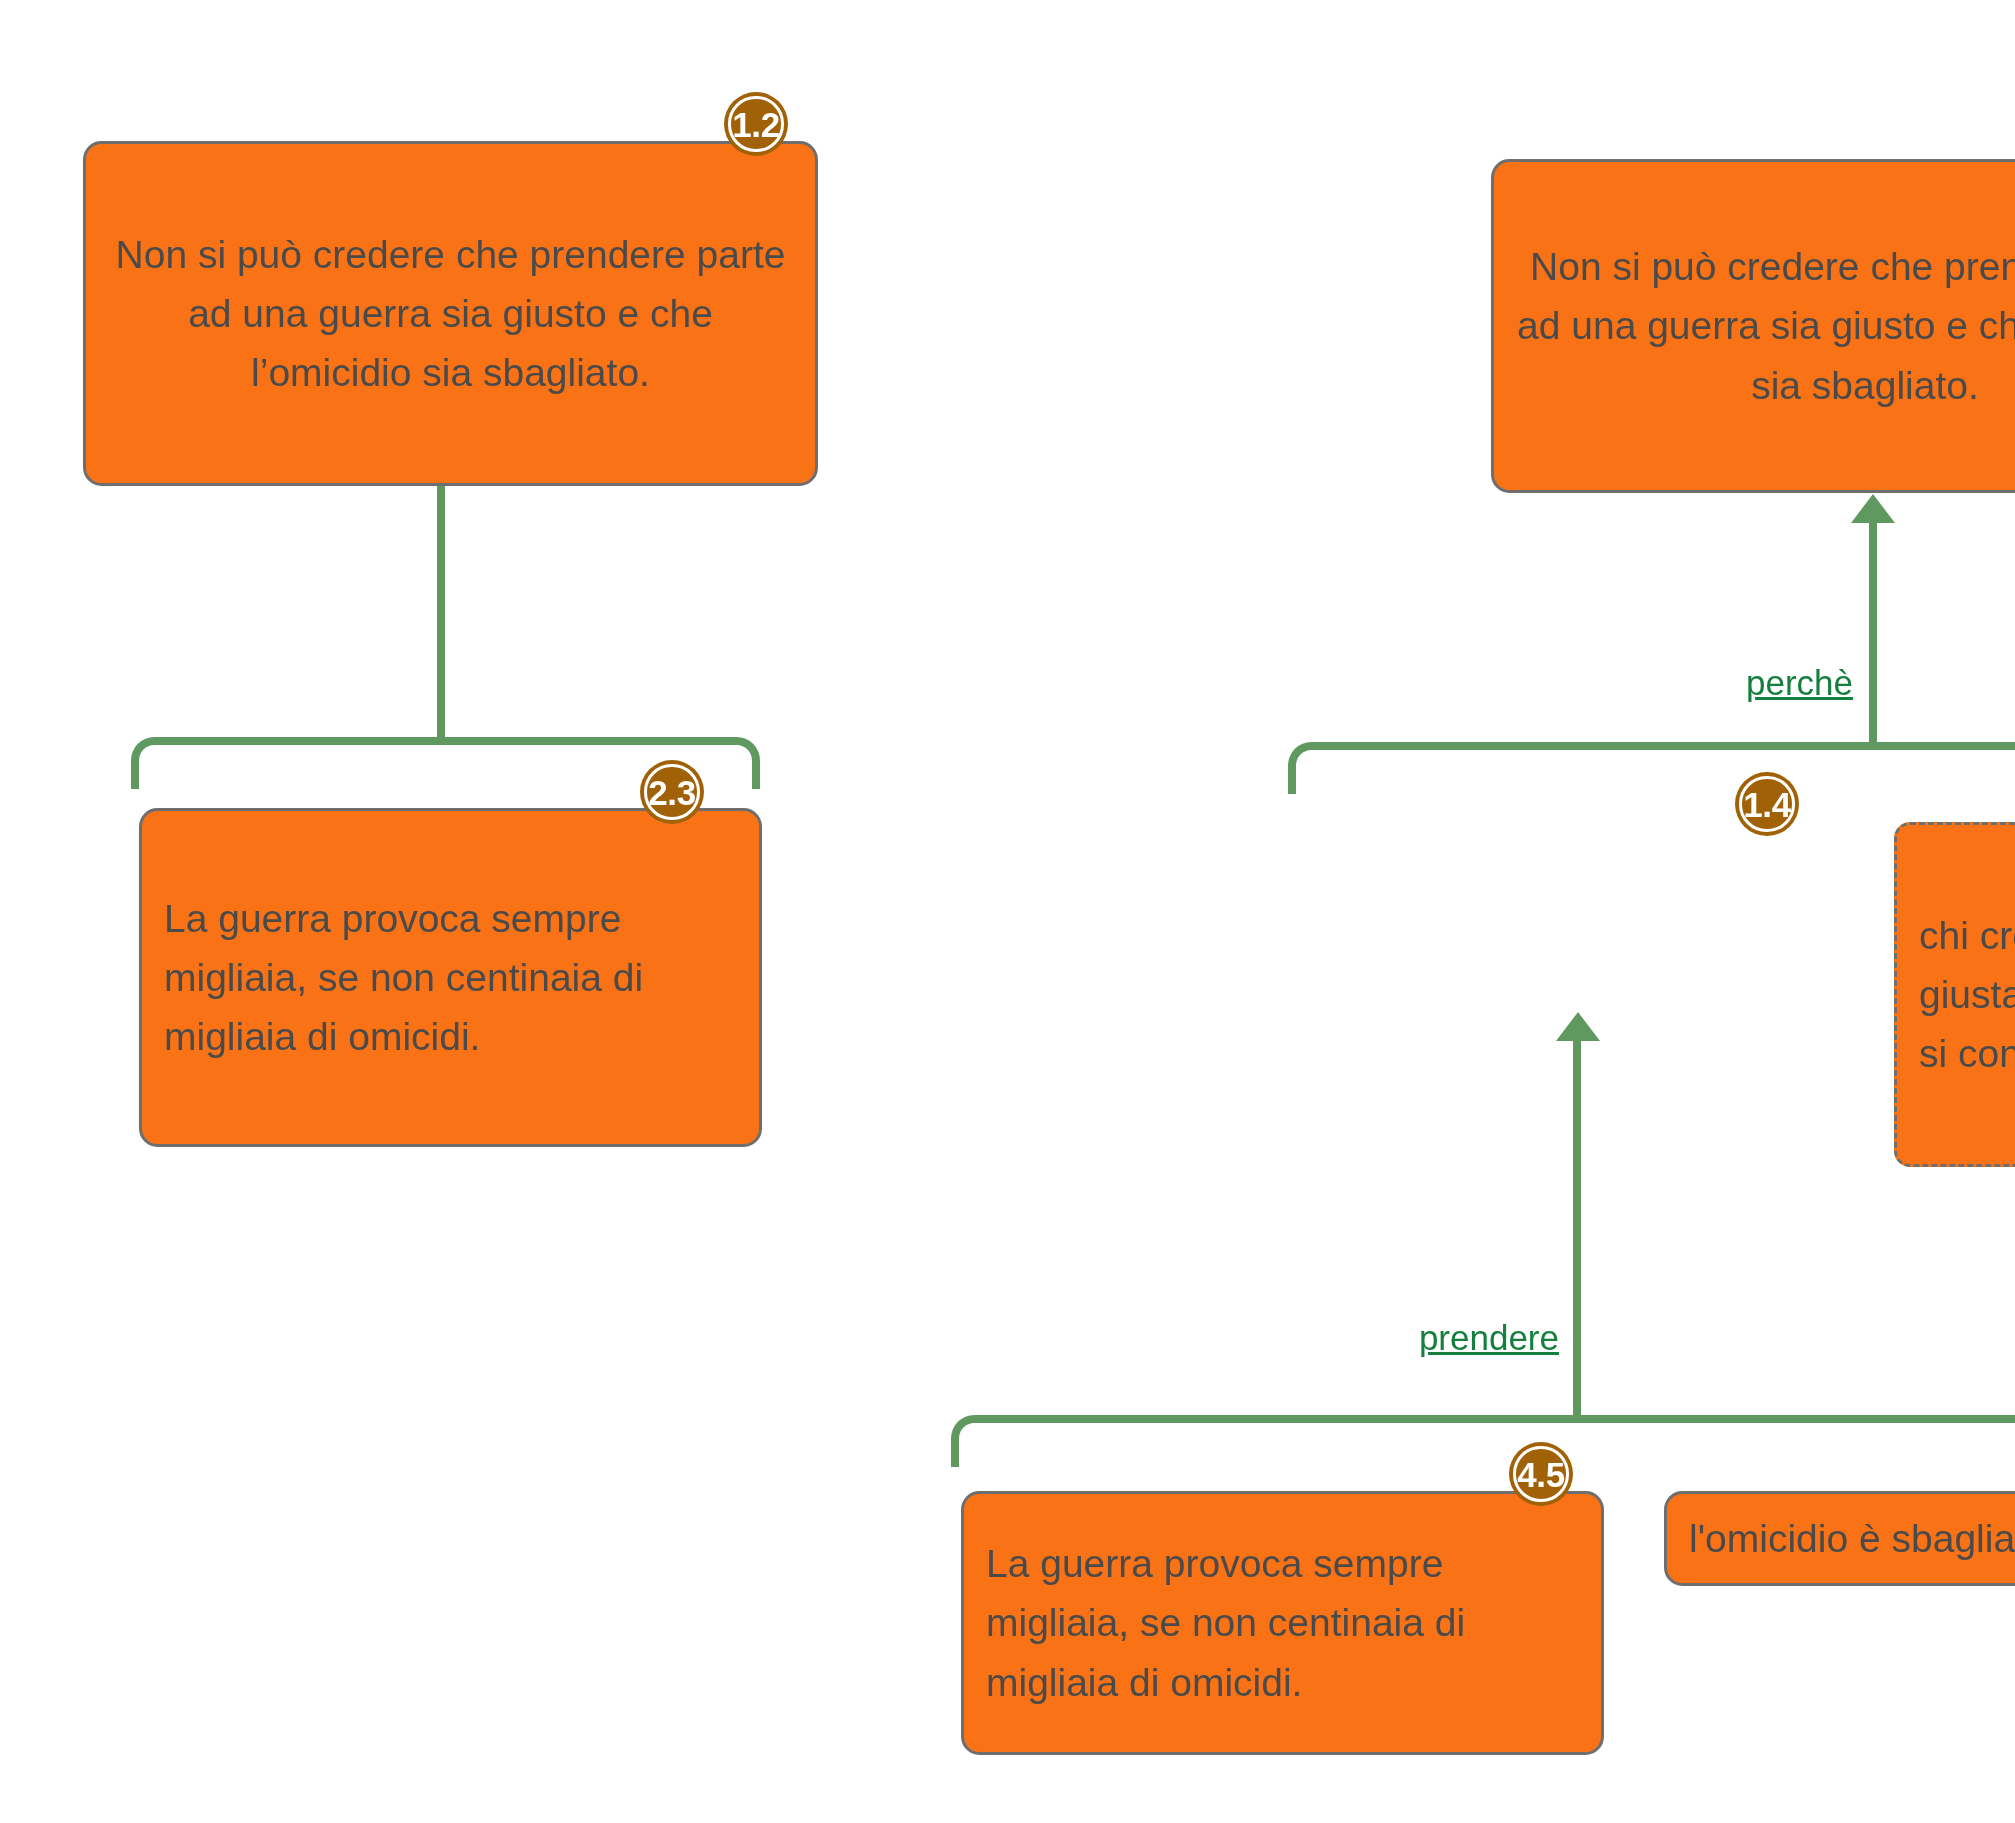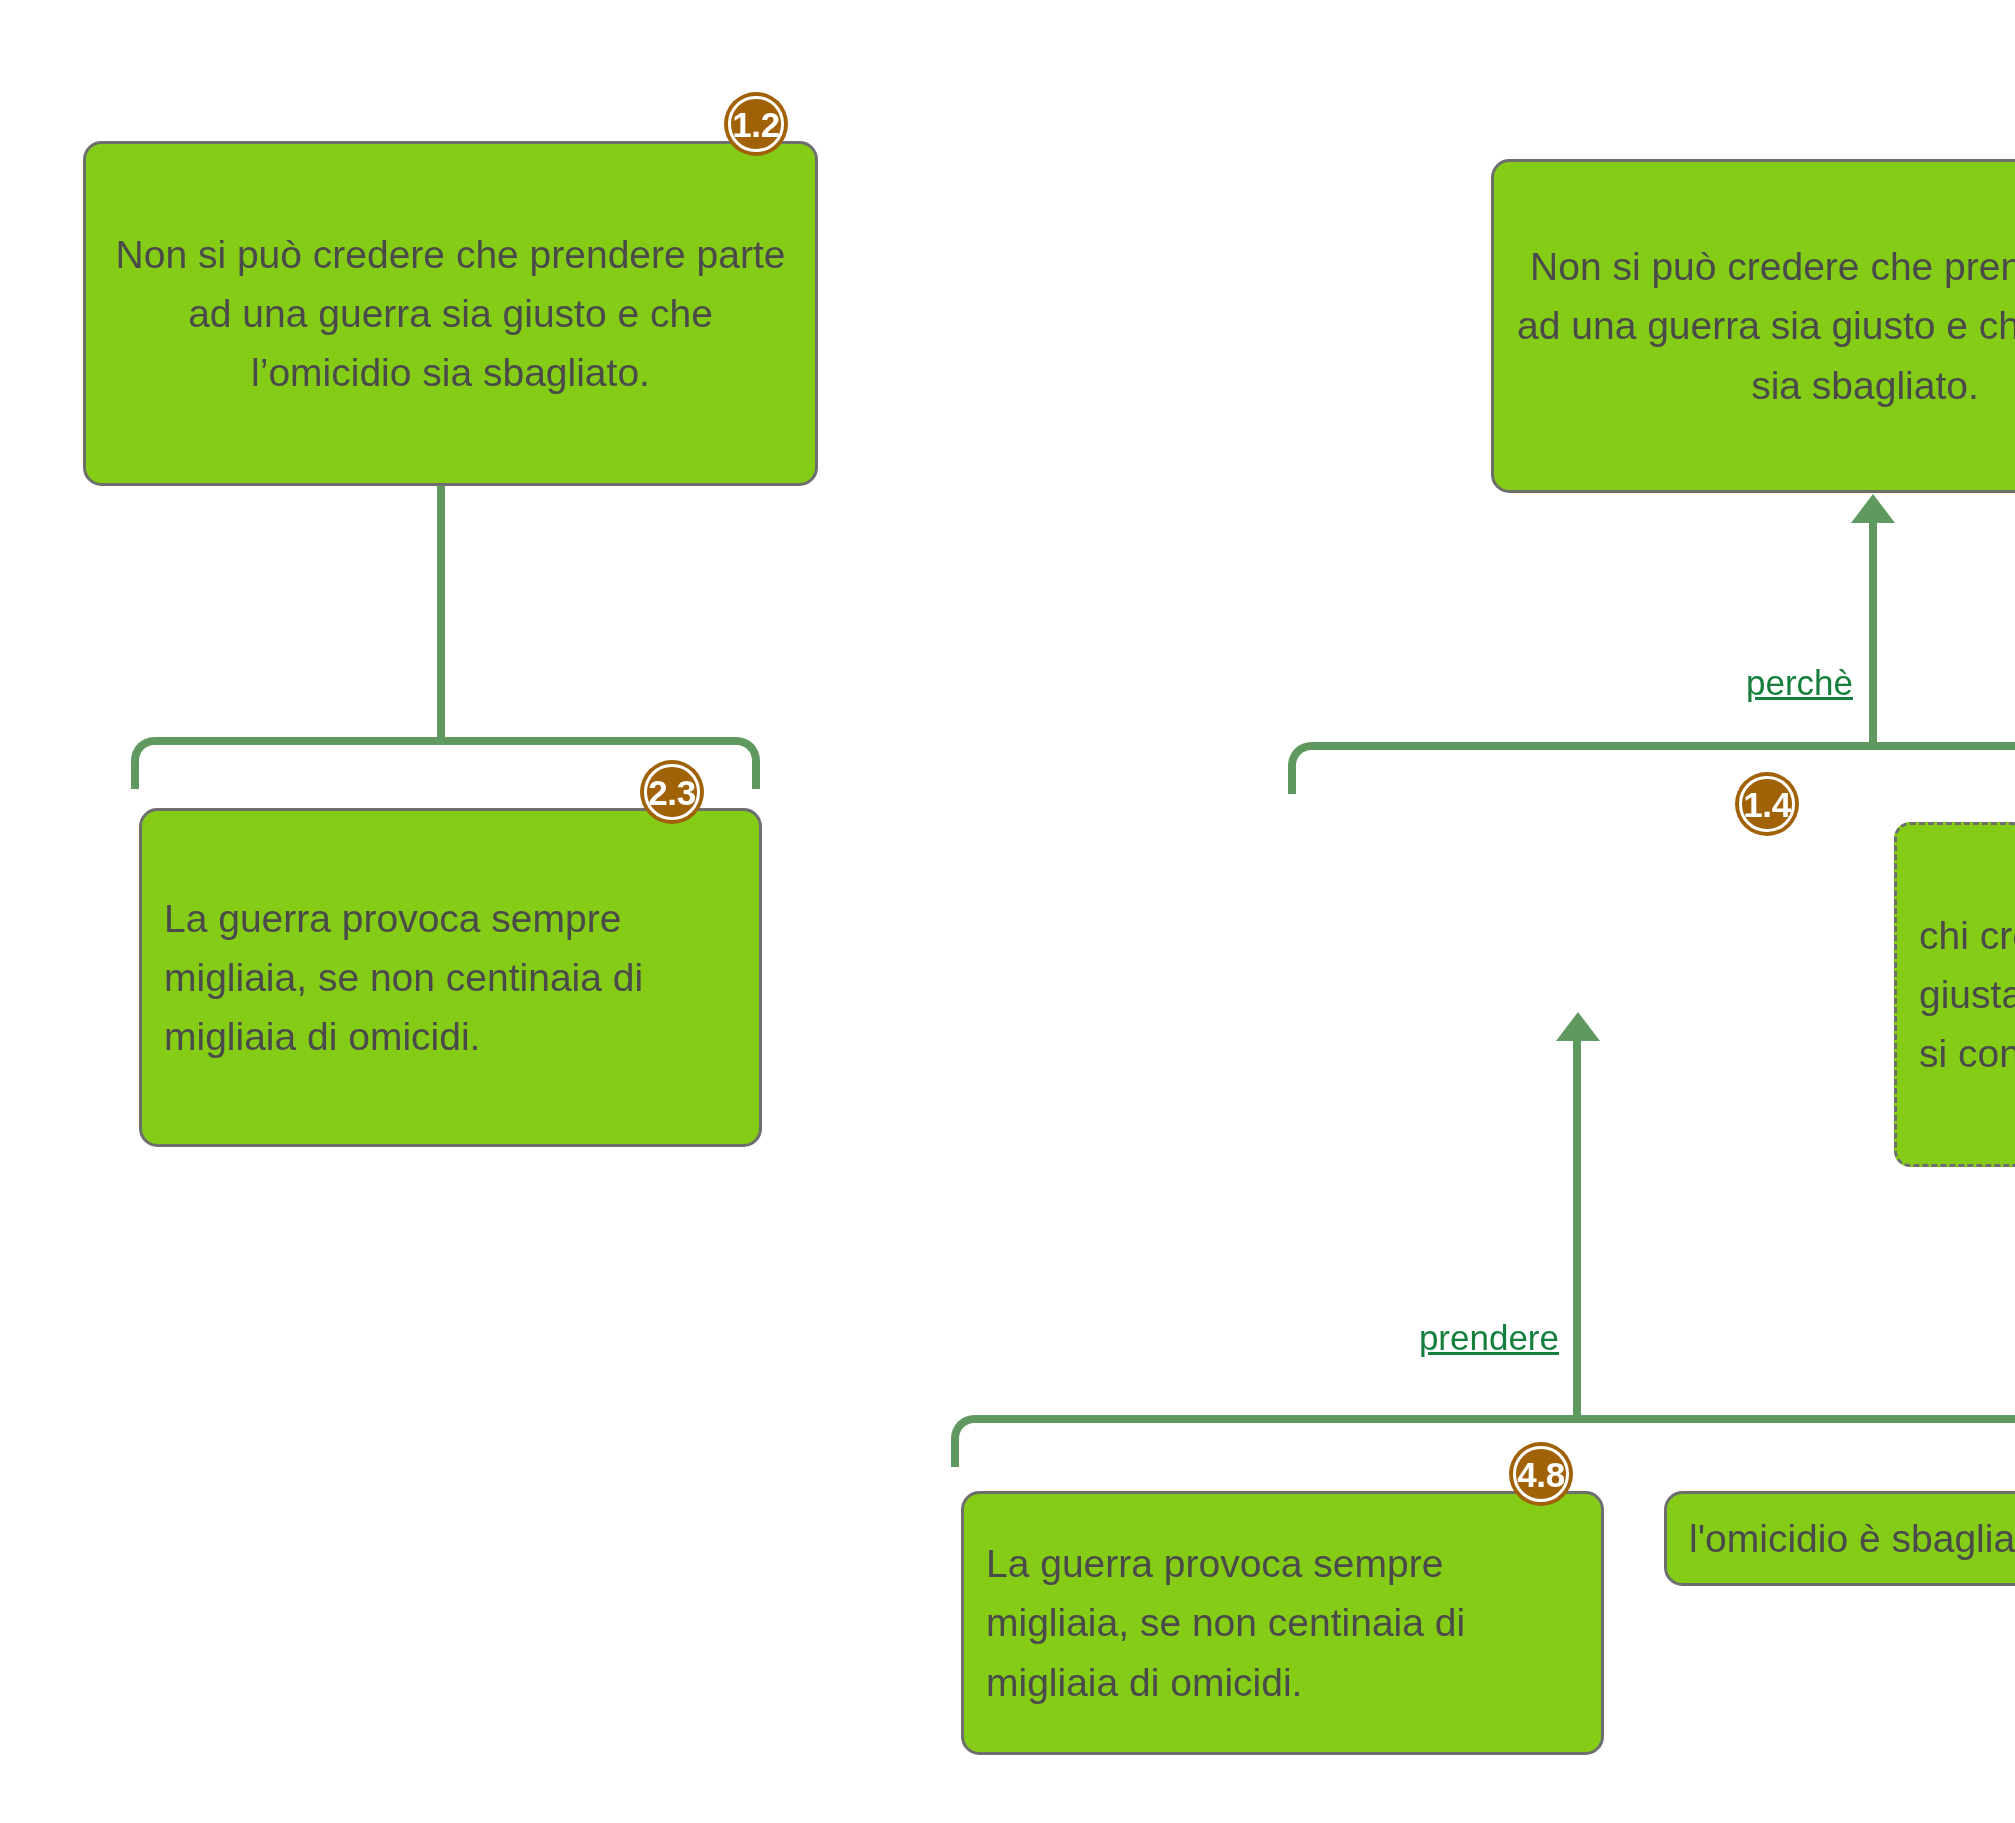--- a/index.html
+++ b/index.html
@@ -12,21 +12,21 @@
     width: 2499px;
     height: 1824px;
     background: #ffffff;
     font-family: "Liberation Sans", sans-serif;
     overflow: hidden;
   }
   
   .box {
     position: absolute;
     box-sizing: border-box;
-    background: #84cc16;
+    background: #f97316;
     border: 3.6px solid #6e6e6e;
     border-radius: 18.5px;
     color: #4a4a4a;
     font-size: 39px;
     line-height: 1.52;
     display: flex;
     align-items: center;
     z-index: 4;
   }
   .box.dashed {
@@ -153,21 +153,21 @@
 
   <div class="box dashed left" style="left:1894px; top:822px; width:540px; height:345px;">
     <span class="txt">chi crede che la guerra è giusta e l'omicidio sbagliato si contraddice</span>
   </div>
 
   <div class="box left" style="left:961px; top:1491px; width:643px; height:264px;">
     <span class="txt">La guerra provoca sempre migliaia, se non centinaia di migliaia di omicidi.</span>
   </div>
   <div class="badge" style="left:1509px; top:1442px;">
     <span class="ring"></span>
-    <span class="num">4.8</span>
+    <span class="num">4.5</span>
   </div>
 
   <div class="box left" style="left:1664px; top:1491px; width:526px; height:95px;">
     <span class="txt">l'omicidio è sbagliato</span>
   </div>
 
 </div>
 
 
 </body></html>

